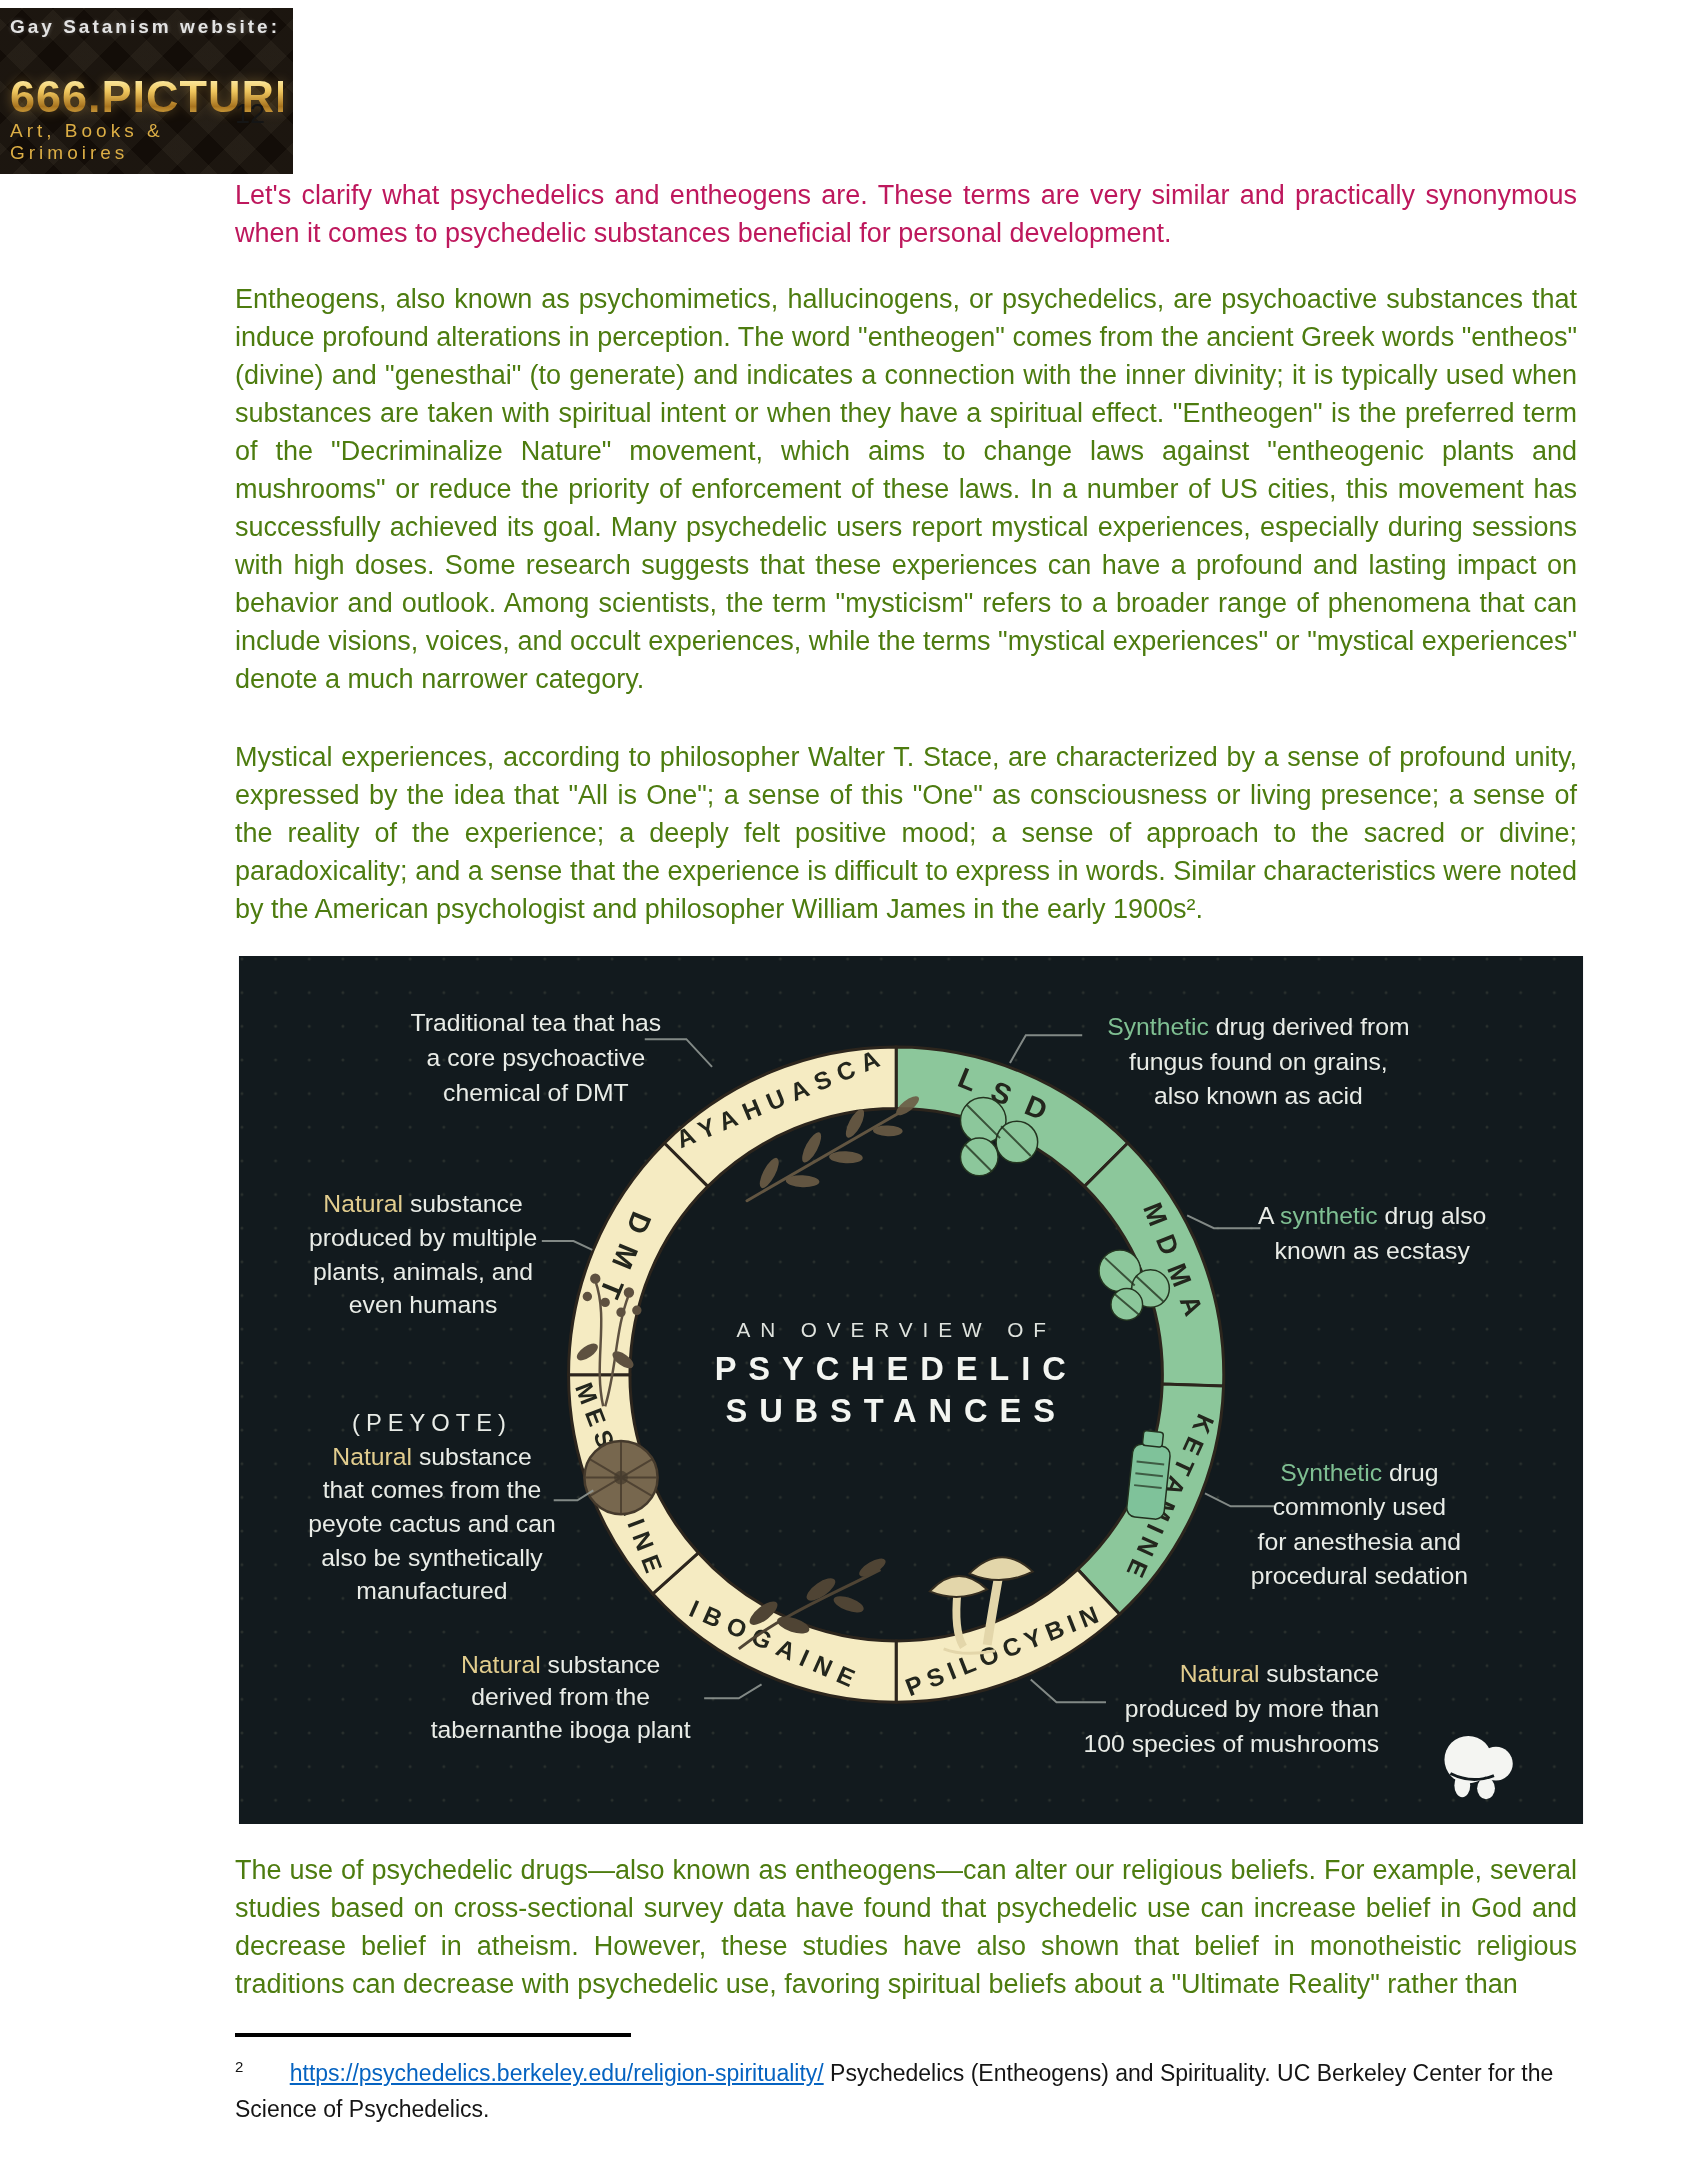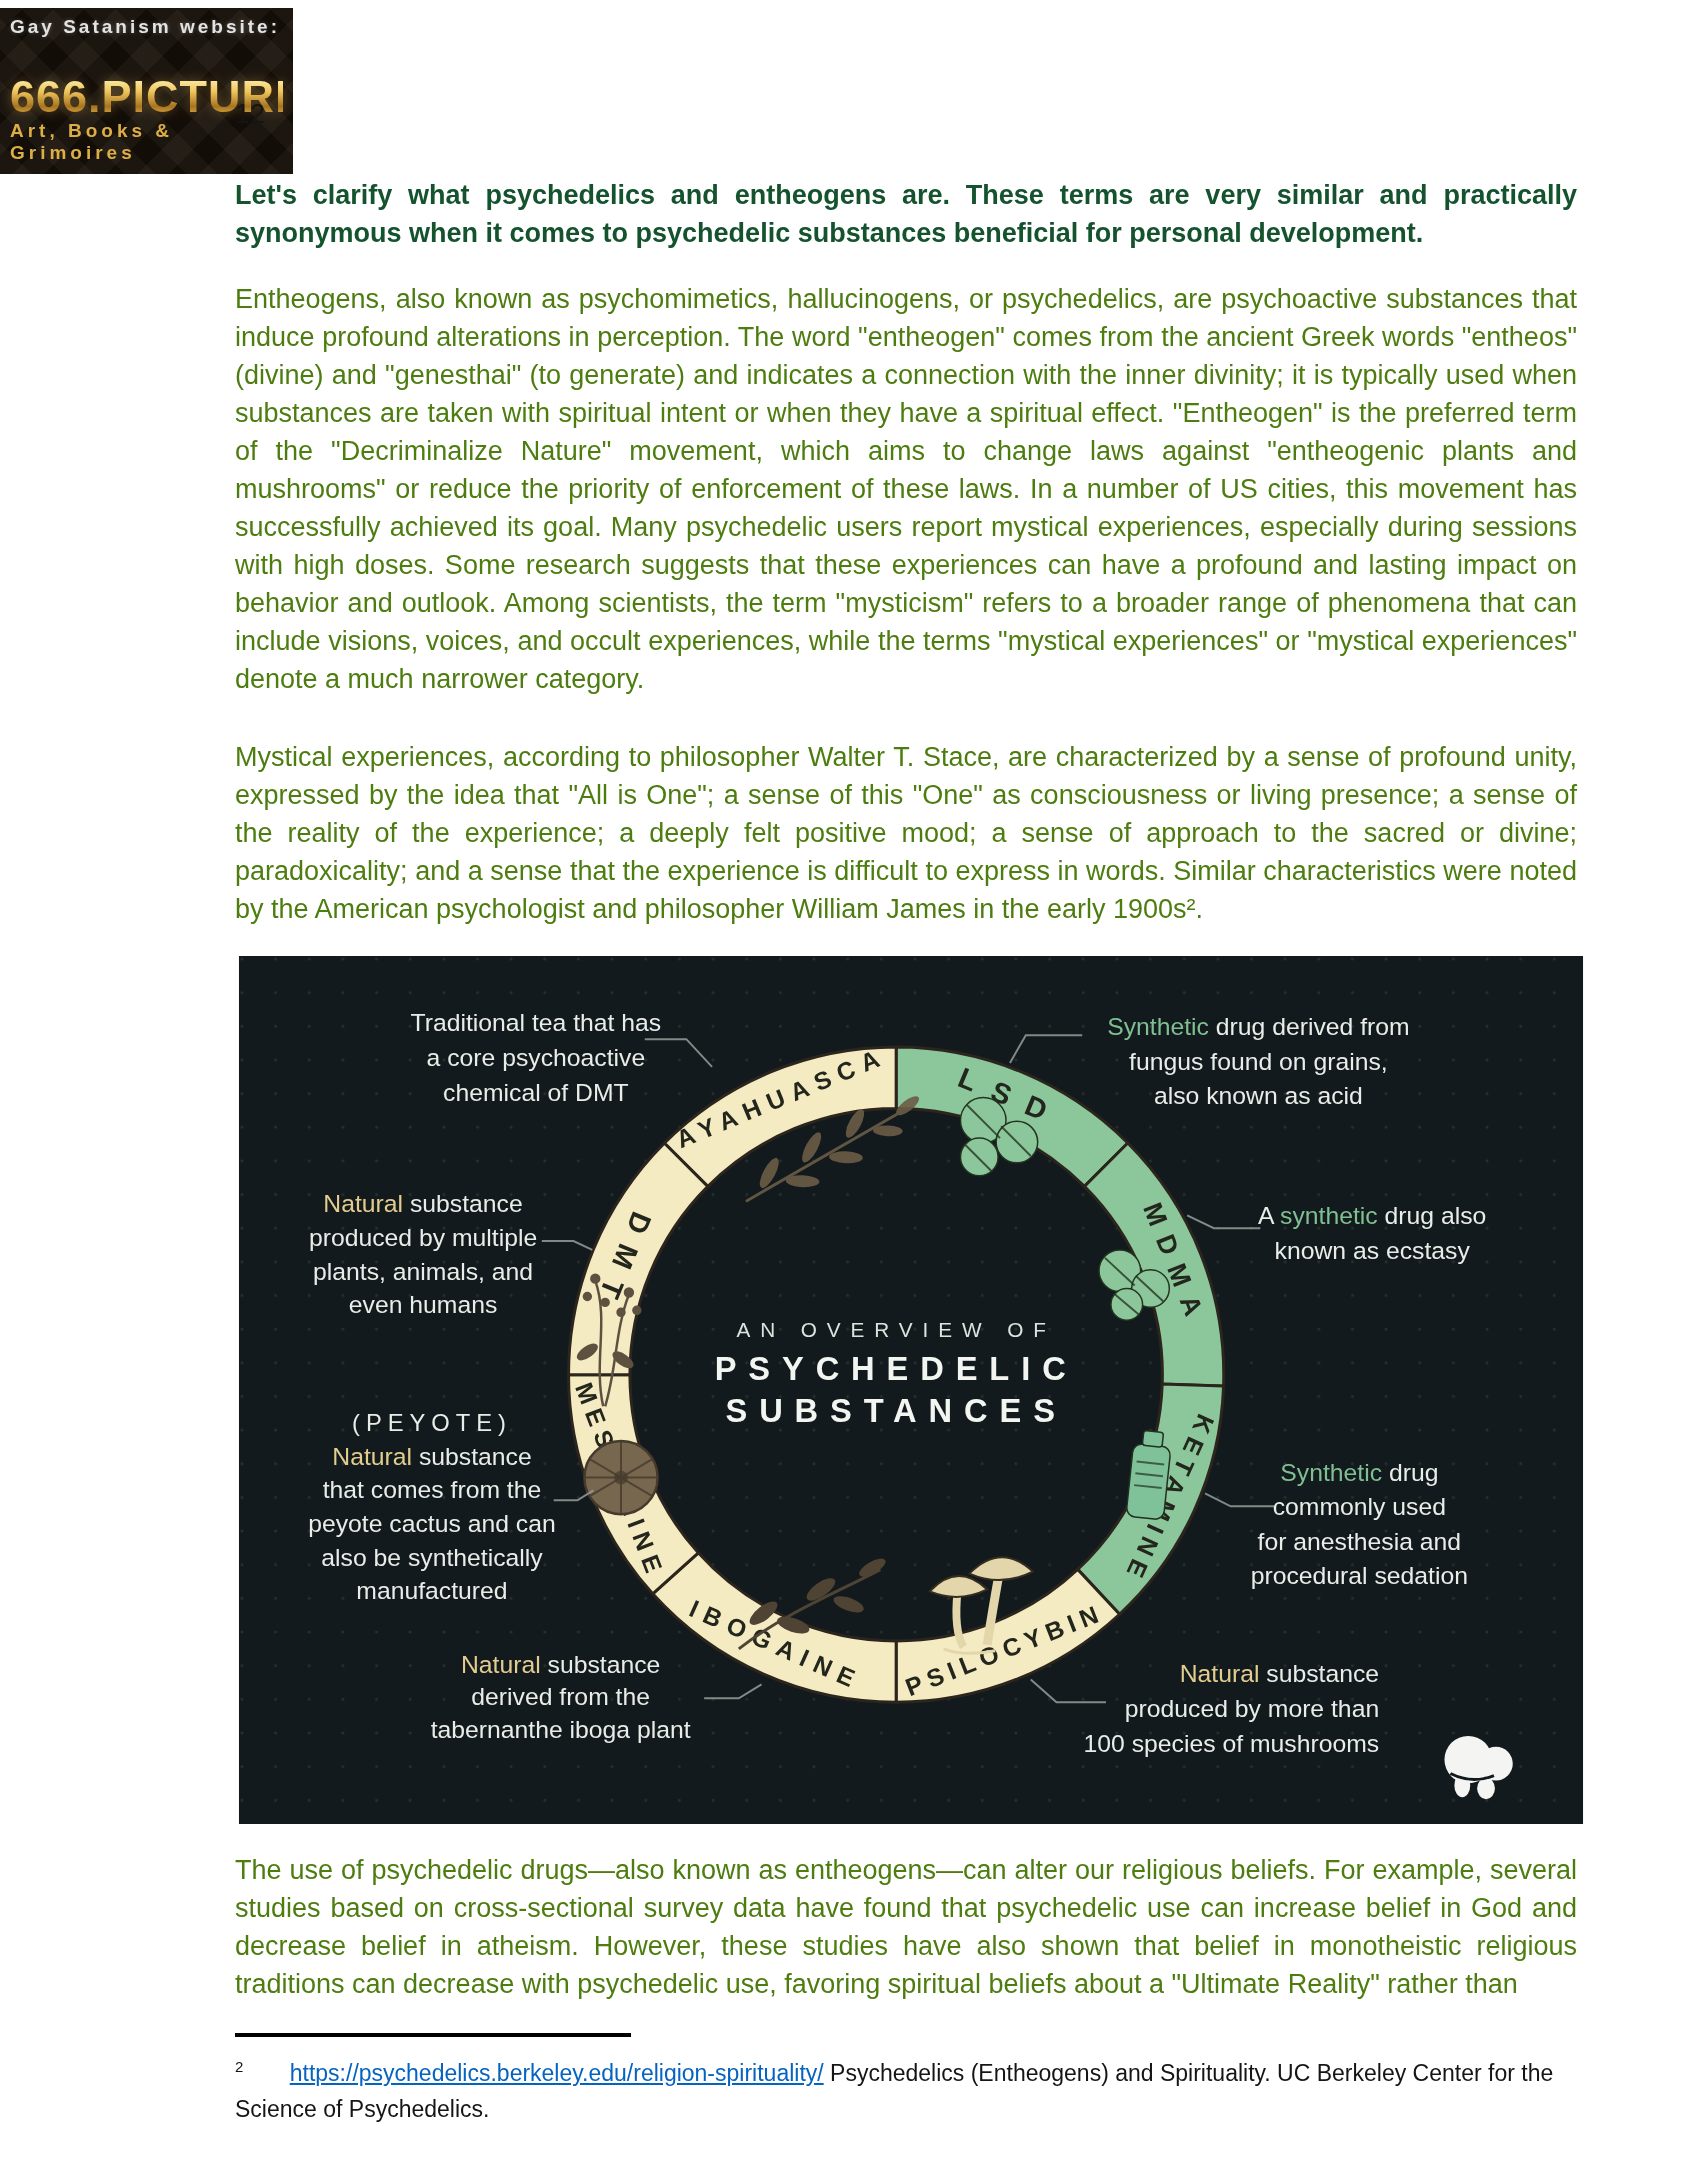--- a/index.html
+++ b/index.html
@@ -10,28 +10,28 @@
   .logo{position:absolute;left:0;top:8px;width:293px;height:166px;box-sizing:border-box;
         padding:8px 10px 10px 10px;display:flex;flex-direction:column;justify-content:space-between;
         background-color:#130d08;
         background-image:repeating-linear-gradient(45deg, rgba(255,240,200,.04) 0 22px, transparent 22px 44px),
                          repeating-linear-gradient(-45deg, rgba(255,240,200,.04) 0 22px, transparent 22px 44px);}
   .logo-top{color:#e3e3e3;font-size:19px;letter-spacing:3px;font-weight:600;text-shadow:0 0 4px rgba(255,255,255,.25);}
   .logo-main{font-size:45px;font-weight:800;letter-spacing:1px;line-height:1;
              background:linear-gradient(180deg,#fdf0b0 8%,#f0c75e 38%,#a8741f 72%,#e7bc55 100%);
              -webkit-background-clip:text;background-clip:text;color:transparent;
              filter:drop-shadow(0 0 6px rgba(255,200,90,.35));margin-top:35px;}
-  .logo-bottom{color:#dcae45;font-size:19px;letter-spacing:4px;font-weight:700;}
+  .logo-bottom{color:#dcae45;font-size:19px;letter-spacing:4px;font-weight:400;}
 
   
   .page-number{position:absolute;left:235px;top:99px;width:1342px;text-align:left;
                font-size:27px;color:#151515;}
   .para{position:absolute;left:235px;width:1342px;margin:0;font-size:27px;line-height:38px;
         text-align:justify;color:#4d7c0f;}
-  .para.bold{font-weight:700;color:#14532d;}
+  .para.bold{font-weight:400;color:#be185d;}
 
   
   .footnote-rule{position:absolute;left:235px;top:2033px;width:396px;height:4px;background:#000;}
   .footnote{position:absolute;left:235px;top:2049px;width:1342px;font-size:23px;line-height:36px;
             text-align:left;color:#151515;}
   .footnote sup{font-size:15px;}
   .footnote a{color:#0563C1;text-decoration:underline;margin-left:40px;}
 
   
   .infographic{position:absolute;left:238px;top:956px;width:1346px;height:868px;}

